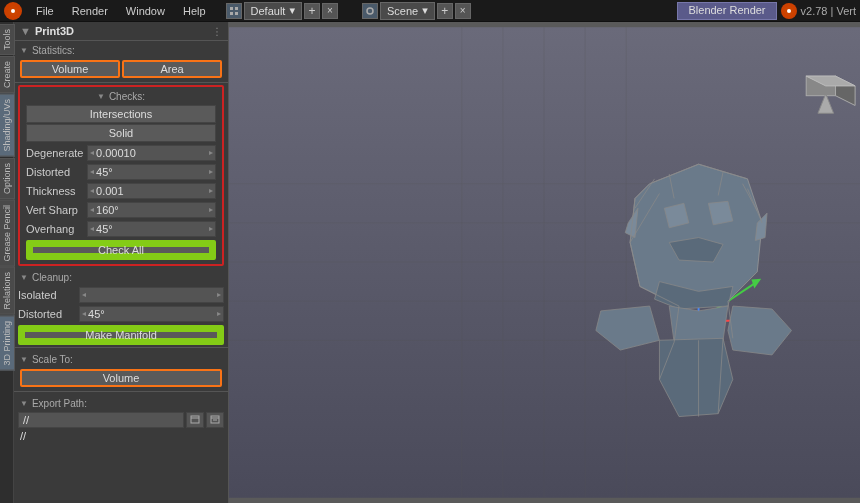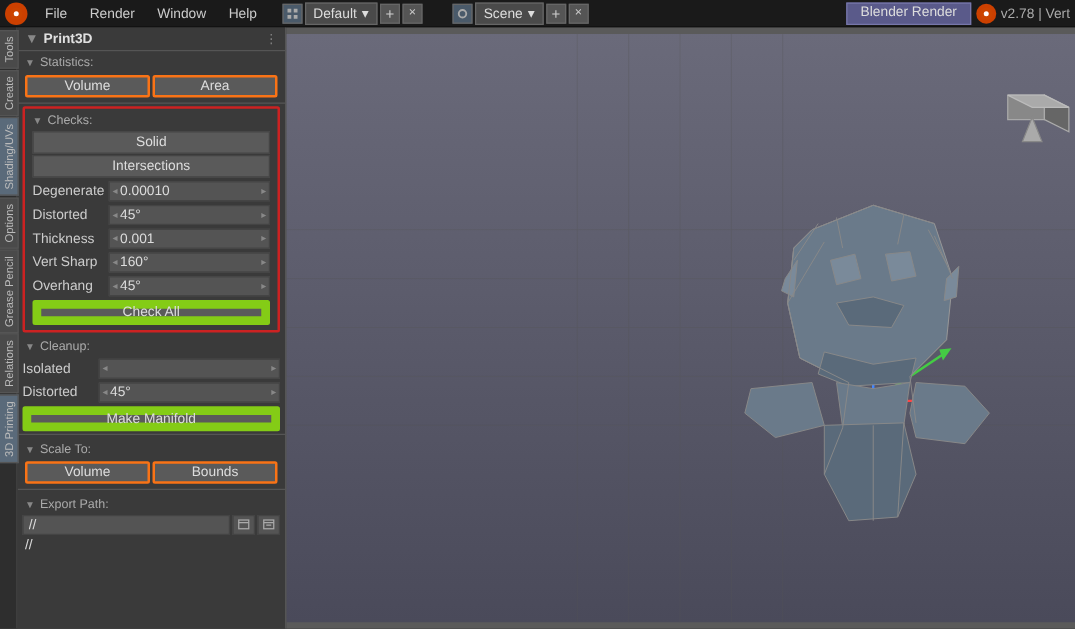--- a/index.html
+++ b/index.html
@@ -454,27 +454,27 @@
         <span>Statistics:</span>
       </div>
       <div class="btn-row">
         <div class="blender-btn">Volume</div>
         <div class="blender-btn">Area</div>
       </div>
 
       <div class="divider"></div>
 
       <div class="checks-section">
-        <div class="section-label" style="padding:2px 4px;">
+        <div class="section-label" style="padding:2px 4px;justify-content:center;">
           <span>Checks:</span>
         </div>
 
+        <div class="solid-btn">Intersections</div>
+
         <div class="solid-btn">Solid</div>
-
-        <div class="solid-btn">Intersections</div>
 
         <div class="input-row">
           <span class="input-label">Degenerate</span>
           <div class="num-field">
             <span class="num-arrow">◂</span>
             <span class="num-field-val">0.00010</span>
             <span class="num-arrow">▸</span>
           </div>
         </div>
 
@@ -544,21 +544,20 @@
       </div>
 
       <div class="divider"></div>
 
       <div class="scale-section">
         <div class="section-label">
           <span>Scale To:</span>
         </div>
         <div class="btn-row">
           <div class="blender-btn">Volume</div>
-          <div class="blender-btn">Bounds</div>
         </div>
       </div>
 
       <div class="divider"></div>
 
       <div class="export-section">
         <div class="section-label">
           <span>Export Path:</span>
         </div>
         <div class="export-row">

